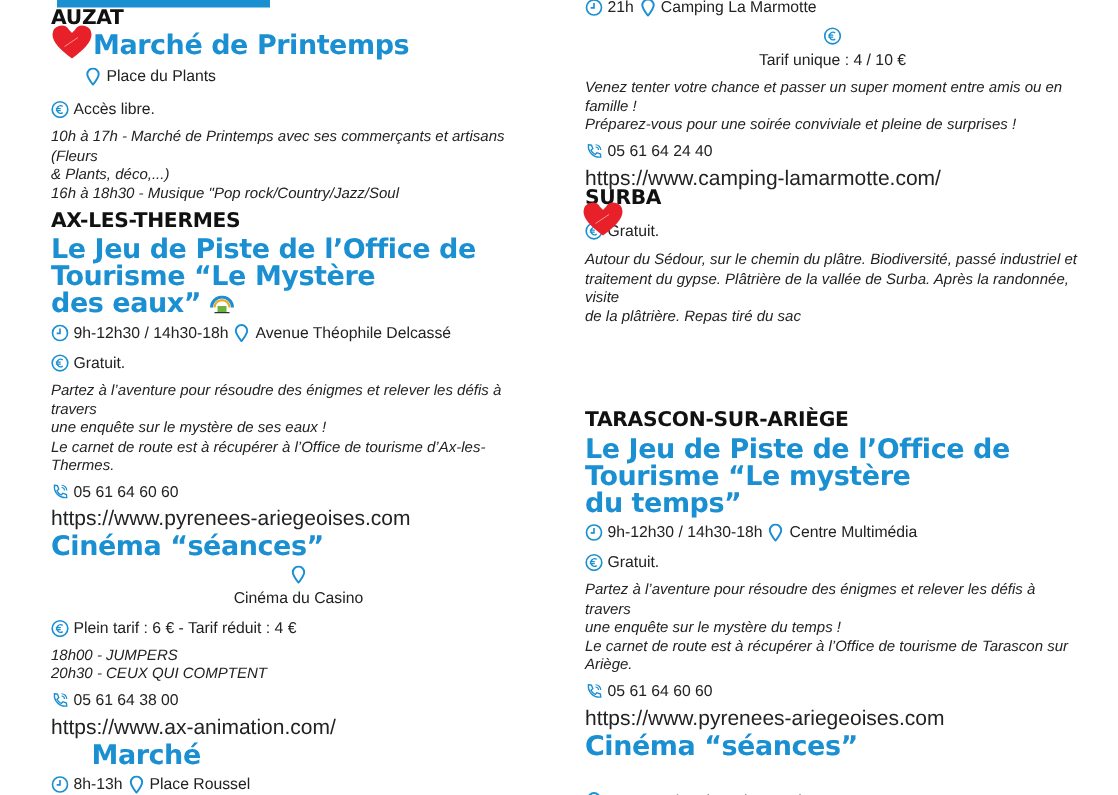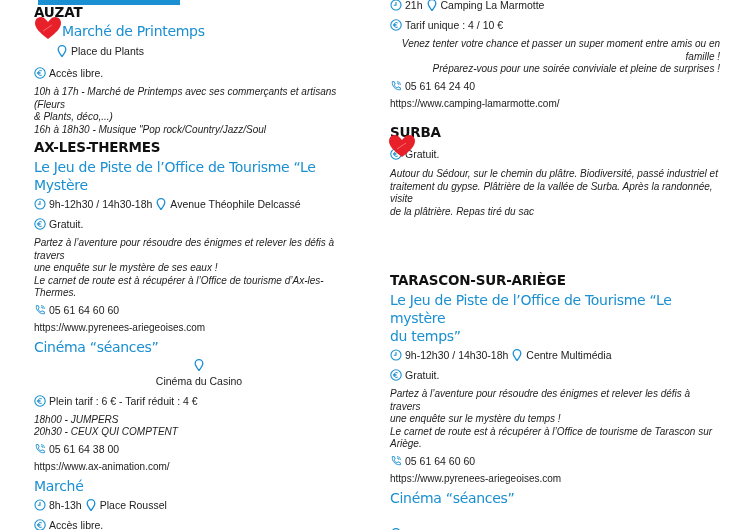--- a/index.html
+++ b/index.html
@@ -8,24 +8,24 @@
 
   .topbar { position: absolute; left: 38px; top: 0; width: 142px; height: 5px; background: #1a8fd1; }
 
   .col { position: absolute; top: 0; }
   .col-left { left: 34px; width: 330px; }
   .col-right { left: 390px; width: 330px; }
 
   .block { position: absolute; left: 0; width: 100%; }
 
   .city { font-family: "DejaVu Sans", sans-serif; font-weight: bold; font-size: 13.5px; color: #111; letter-spacing: -0.2px; line-height: 16px; }
-  .title { font-family: "DejaVu Sans", sans-serif; font-weight: normal; font-size: 14px; color: #1a8fd1; line-height: 18px; letter-spacing: -0.3px; }
+  .title { font-family: "DejaVu Sans", sans-serif; font-weight: bold; font-size: 18px; color: #1a8fd1; line-height: 18px; letter-spacing: -0.3px; }
   .row { font-family: "Liberation Sans", sans-serif; font-size: 10.5px; color: #222; line-height: 14px; display: flex; align-items: center; gap: 3px; white-space: nowrap; }
   .desc { font-family: "Liberation Sans", sans-serif; font-style: italic; font-size: 10px; color: #222; line-height: 12.5px; }
-  .url { font-family: "Liberation Sans", sans-serif; font-size: 10px; color: #222; line-height: 13px; }
+  .url { font-family: "Liberation Sans", sans-serif; font-size: 14px; color: #222; line-height: 13px; }
 
   .ico { display: inline-block; width: 12px; height: 12px; flex: 0 0 12px; }
   .heart { position: absolute; width: 28px; height: 24px; }
 
   .emoji-icon { display: inline-block; width: 16px; height: 12px; vertical-align: middle; margin-left: 6px; }
 </style>
 </head>
 <body>
 
 <svg width="0" height="0" style="position:absolute">
@@ -78,20 +78,26 @@
       <div>10h à 17h - Marché de Printemps avec ses commerçants et artisans (Fleurs</div>
       <div>&amp; Plants, déco,...)</div>
       <div>16h à 18h30 - Musique "Pop rock/Country/Jazz/Soul</div>
     </div>
   </div>
 
   <div class="block" style="top:139px;">
     <div class="city">AX-LES-THERMES</div>
     <div class="title" style="margin-top:3px;">
       <div>Le Jeu de Piste de l’Office de Tourisme “Le Mystère</div>
+      <div><span>des eaux”</span><svg class="emoji-icon" viewBox="0 0 16 12">
+            <path d="M1 8a7 7 0 0 1 14 0" fill="none" stroke="#1a8fd1" stroke-width="2"></path>
+            <path d="M3 8a5 5 0 0 1 10 0" fill="none" stroke="#f5a623" stroke-width="1.5"></path>
+            <rect x="5" y="7" width="6" height="4" fill="#6db33f"></rect>
+            <rect x="3" y="11" width="10" height="1" fill="#333"></rect>
+          </svg></div>
     </div>
     <div class="row" style="margin-top:3px;">
       <svg class="ico">
           <use href="#sym-clock"></use>
         </svg>
       <span>9h-12h30 / 14h30-18h</span>
       <svg class="ico">
           <use href="#sym-pin"></use>
         </svg>
       <span>Avenue Théophile Delcassé</span>
@@ -133,21 +139,21 @@
       <div>20h30 - CEUX QUI COMPTENT</div>
     </div>
     <div class="row" style="margin-top:3px;">
       <svg class="ico">
           <use href="#sym-phone"></use>
         </svg>
       <span>05 61 64 38 00</span>
     </div>
     <div class="url" style="margin-top:4px;">https://www.ax-animation.com/</div>
 
-    <div class="title" style="margin-top:4px;">Marché</div>
+    <div class="title" style="margin-top:4px;margin-left:27px;">Marché</div>
     <div class="row" style="margin-top:3px;">
       <svg class="ico">
           <use href="#sym-clock"></use>
         </svg>
       <span>8h-13h</span>
       <svg class="ico">
           <use href="#sym-pin"></use>
         </svg>
       <span>Place Roussel</span>
     </div>
@@ -167,27 +173,27 @@
     <div class="row">
       <svg class="ico">
           <use href="#sym-clock"></use>
         </svg>
       <span>21h</span>
       <svg class="ico">
           <use href="#sym-pin"></use>
         </svg>
       <span>Camping La Marmotte</span>
     </div>
-    <div class="row" style="margin-top:6px;">
+    <div class="row" style="margin-top:6px;flex-direction:column;">
       <svg class="ico">
           <use href="#sym-euro"></use>
         </svg>
       <span>Tarif unique : 4 / 10 €</span>
     </div>
-    <div class="desc" style="margin-top:6px;text-align:right;">
+    <div class="desc" style="margin-top:6px;">
       <div>Venez tenter votre chance et passer un super moment entre amis ou en</div>
       <div>famille !</div>
       <div>Préparez-vous pour une soirée conviviale et pleine de surprises !</div>
     </div>
     <div class="row" style="margin-top:3px;">
       <svg class="ico">
           <use href="#sym-phone"></use>
         </svg>
       <span>05 61 64 24 40</span>
     </div>

